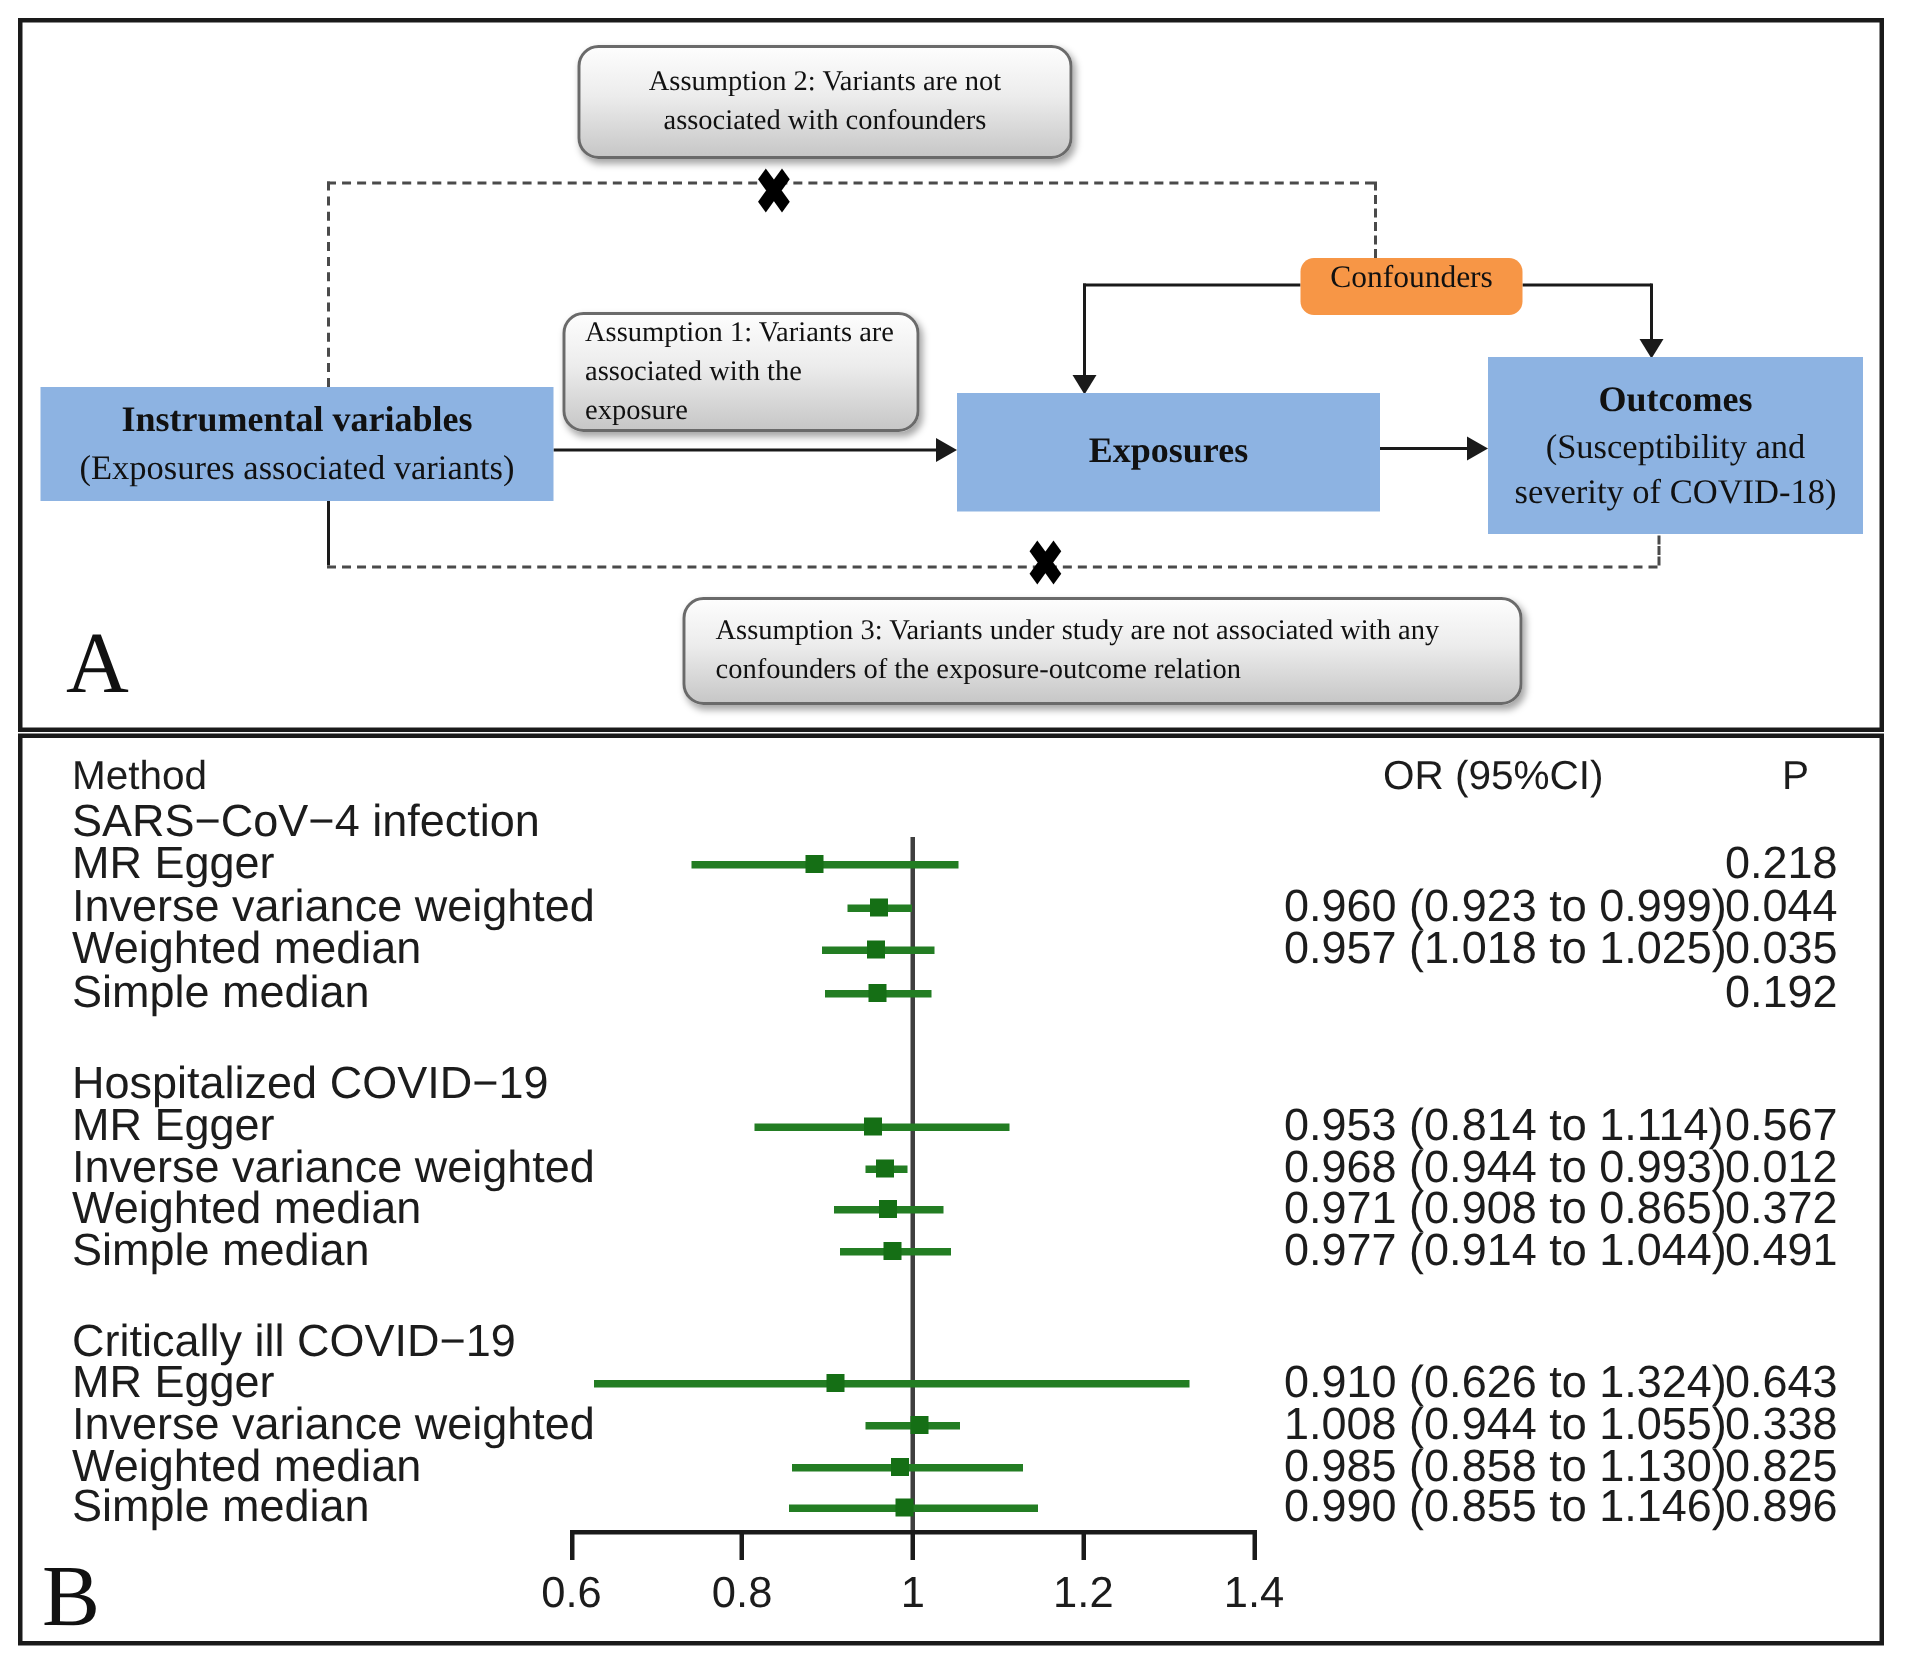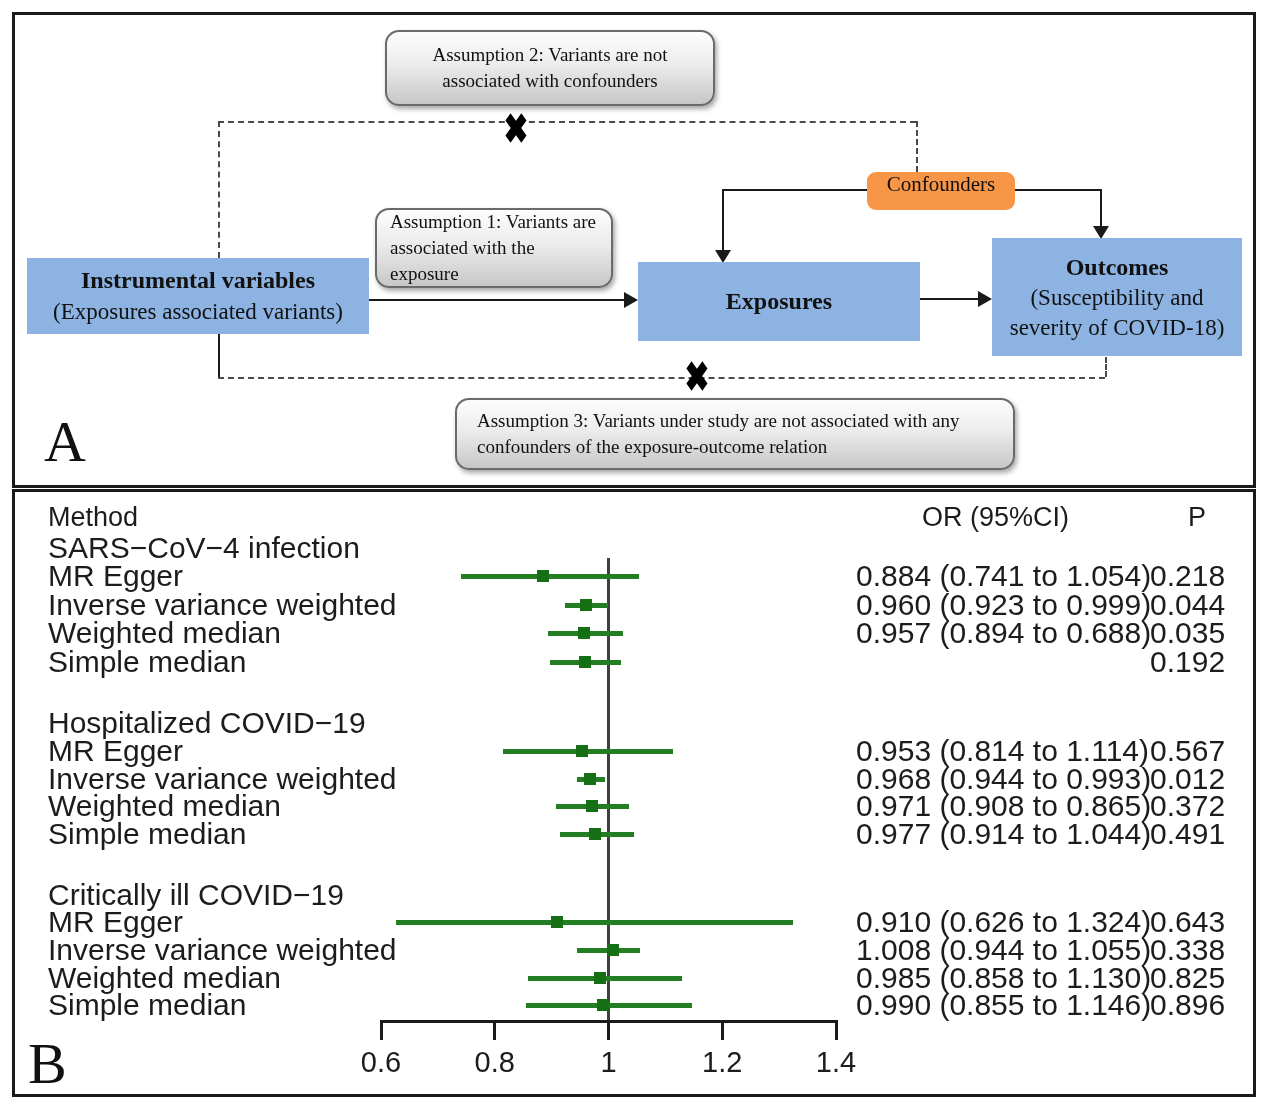--- a/index.html
+++ b/index.html
@@ -117,31 +117,30 @@
       <span class="m">Method</span>
       <span class="or">OR (95%CI)</span>
       <span class="p">P</span>
     </div>
 
     <div class="brow" style="top:534px">
       <span class="m">SARS−CoV−4 infection</span>
     </div>
     <div class="brow" style="top:562px">
       <span class="m">MR Egger</span>
-      <span class="or">0.884 (0.741 to 1.054)</span>
       <span class="p">0.218</span>
     </div>
     <div class="brow" style="top:591px">
       <span class="m">Inverse variance weighted</span>
       <span class="or">0.960 (0.923 to 0.999)</span>
       <span class="p">0.044</span>
     </div>
     <div class="brow" style="top:619px">
       <span class="m">Weighted median</span>
-      <span class="or">0.957 (0.894 to 0.688)</span>
+      <span class="or">0.957 (1.018 to 1.025)</span>
       <span class="p">0.035</span>
     </div>
     <div class="brow" style="top:648px">
       <span class="m">Simple median</span>
       <span class="p">0.192</span>
     </div>
 
     <div class="brow" style="top:709px">
       <span class="m">Hospitalized COVID−19</span>
     </div>

